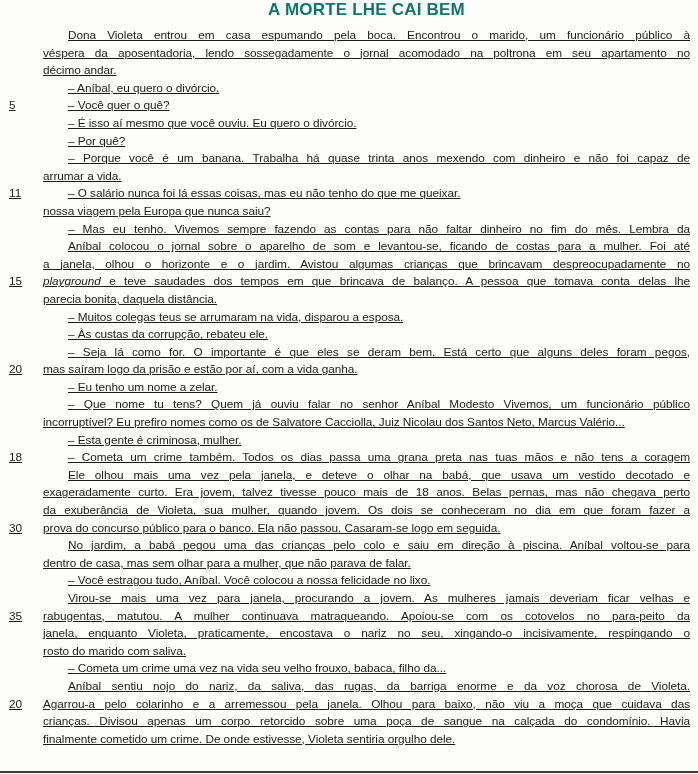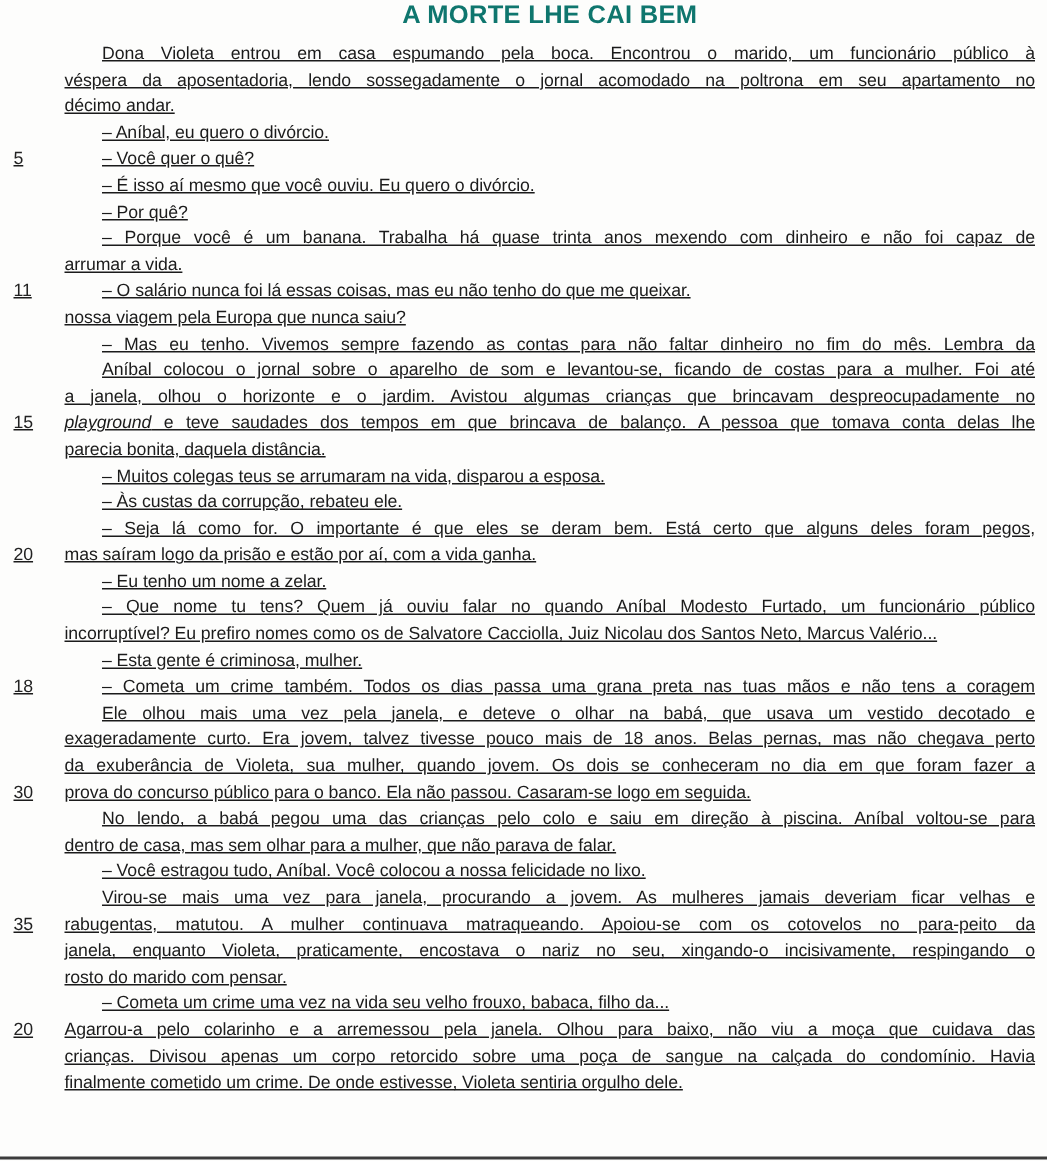--- a/index.html
+++ b/index.html
@@ -147,21 +147,21 @@
       <div class="line">
         <span class="gutter">20</span>
         <span class="text"><span>mas saíram logo da prisão e estão por aí, com a vida ganha.</span></span>
       </div>
       <div class="line ind">
         <span class="gutter"></span>
         <span class="text"><span>– Eu tenho um nome a zelar.</span></span>
       </div>
       <div class="line ind just">
         <span class="gutter"></span>
-        <span class="text"><span>– Que nome tu tens? Quem já ouviu falar no quando Aníbal Modesto Furtado, um funcionário público</span></span>
+        <span class="text"><span>– Que nome tu tens? Quem já ouviu falar no senhor Aníbal Modesto Vivemos, um funcionário público</span></span>
       </div>
       <div class="line">
         <span class="gutter"></span>
         <span class="text"><span>incorruptível? Eu prefiro nomes como os de Salvatore Cacciolla, Juiz Nicolau dos Santos Neto, Marcus Valério...</span></span>
       </div>
       <div class="line ind">
         <span class="gutter"></span>
         <span class="text"><span>– Esta gente é criminosa, mulher.</span></span>
       </div>
       <div class="line ind just">
@@ -179,21 +179,21 @@
       <div class="line just">
         <span class="gutter"></span>
         <span class="text"><span>da exuberância de Violeta, sua mulher, quando jovem. Os dois se conheceram no dia em que foram fazer a</span></span>
       </div>
       <div class="line">
         <span class="gutter">30</span>
         <span class="text"><span>prova do concurso público para o banco. Ela não passou. Casaram-se logo em seguida.</span></span>
       </div>
       <div class="line ind just">
         <span class="gutter"></span>
-        <span class="text"><span>No lendo, a babá pegou uma das crianças pelo colo e saiu em direção à piscina. Aníbal voltou-se para</span></span>
+        <span class="text"><span>No jardim, a babá pegou uma das crianças pelo colo e saiu em direção à piscina. Aníbal voltou-se para</span></span>
       </div>
       <div class="line">
         <span class="gutter"></span>
         <span class="text"><span>dentro de casa, mas sem olhar para a mulher, que não parava de falar.</span></span>
       </div>
       <div class="line ind">
         <span class="gutter"></span>
         <span class="text"><span>– Você estragou tudo, Aníbal. Você colocou a nossa felicidade no lixo.</span></span>
       </div>
       <div class="line ind just">
@@ -203,25 +203,29 @@
       <div class="line just">
         <span class="gutter">35</span>
         <span class="text"><span>rabugentas, matutou. A mulher continuava matraqueando. Apoiou-se com os cotovelos no para-peito da</span></span>
       </div>
       <div class="line just">
         <span class="gutter"></span>
         <span class="text"><span>janela, enquanto Violeta, praticamente, encostava o nariz no seu, xingando-o incisivamente, respingando o</span></span>
       </div>
       <div class="line">
         <span class="gutter"></span>
-        <span class="text"><span>rosto do marido com pensar.</span></span>
+        <span class="text"><span>rosto do marido com saliva.</span></span>
       </div>
       <div class="line ind">
         <span class="gutter"></span>
         <span class="text"><span>– Cometa um crime uma vez na vida seu velho frouxo, babaca, filho da...</span></span>
+      </div>
+      <div class="line ind just">
+        <span class="gutter"></span>
+        <span class="text"><span>Aníbal sentiu nojo do nariz, da saliva, das rugas, da barriga enorme e da voz chorosa de Violeta.</span></span>
       </div>
       <div class="line just">
         <span class="gutter">20</span>
         <span class="text"><span>Agarrou-a pelo colarinho e a arremessou pela janela. Olhou para baixo, não viu a moça que cuidava das</span></span>
       </div>
       <div class="line just">
         <span class="gutter"></span>
         <span class="text"><span>crianças. Divisou apenas um corpo retorcido sobre uma poça de sangue na calçada do condomínio. Havia</span></span>
       </div>
       <div class="line">

